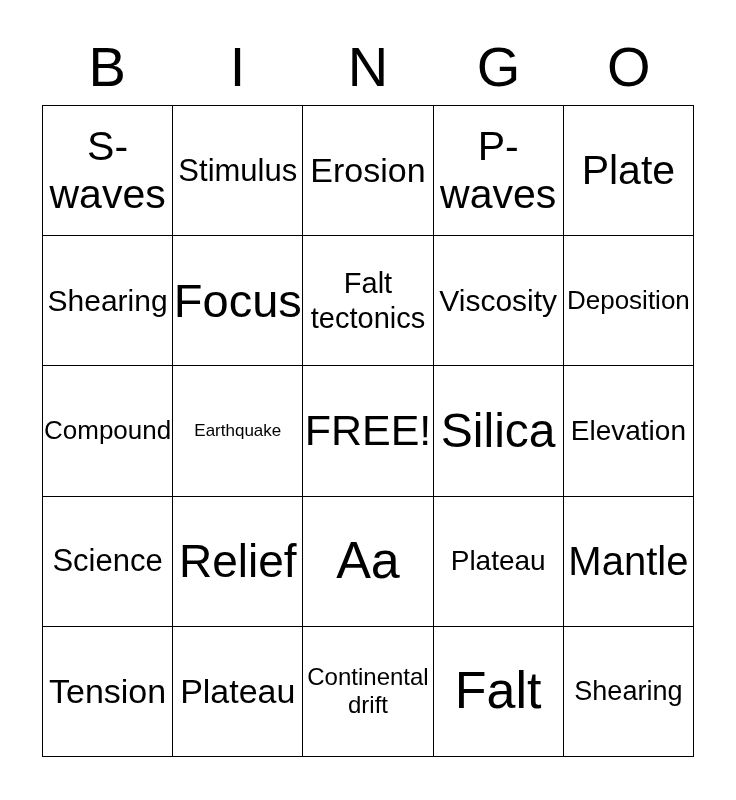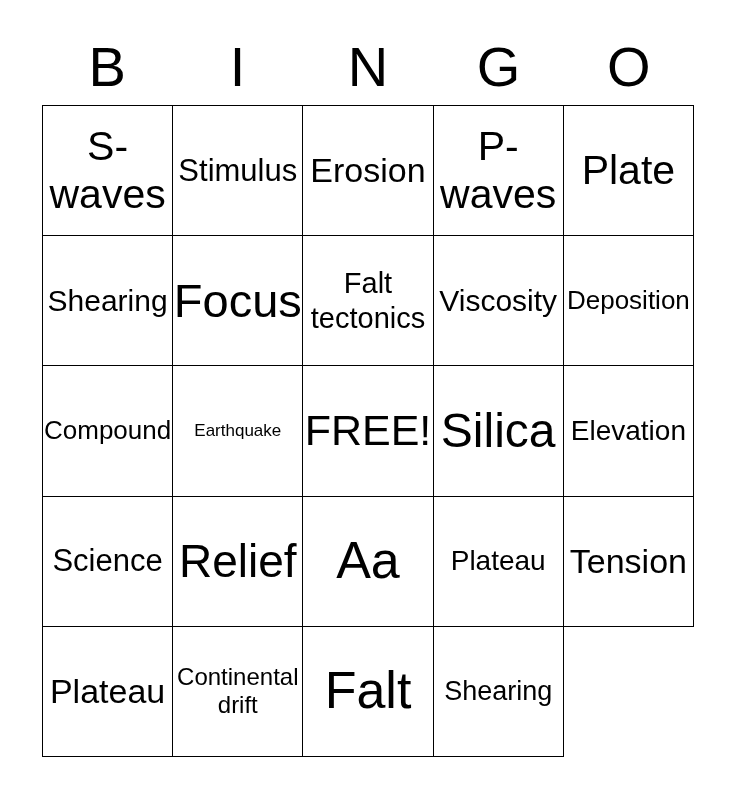--- a/index.html
+++ b/index.html
@@ -127,20 +127,23 @@
       </div>
     <div class="cell">
         <span class="t" style="font-size:46px">Relief</span>
       </div>
     <div class="cell">
         <span class="t" style="font-size:52px">Aa</span>
       </div>
     <div class="cell">
         <span class="t" style="font-size:28px">Plateau</span>
       </div>
+    <div class="cell">
+        <span class="t" style="font-size:40px">Mantle</span>
+      </div>
 
     <div class="cell">
         <span class="t" style="font-size:34px">Tension</span>
       </div>
     <div class="cell">
         <span class="t" style="font-size:34px">Plateau</span>
       </div>
     <div class="cell">
         <span class="t" style="font-size:24px;line-height:1.2">Continental
 drift</span>

